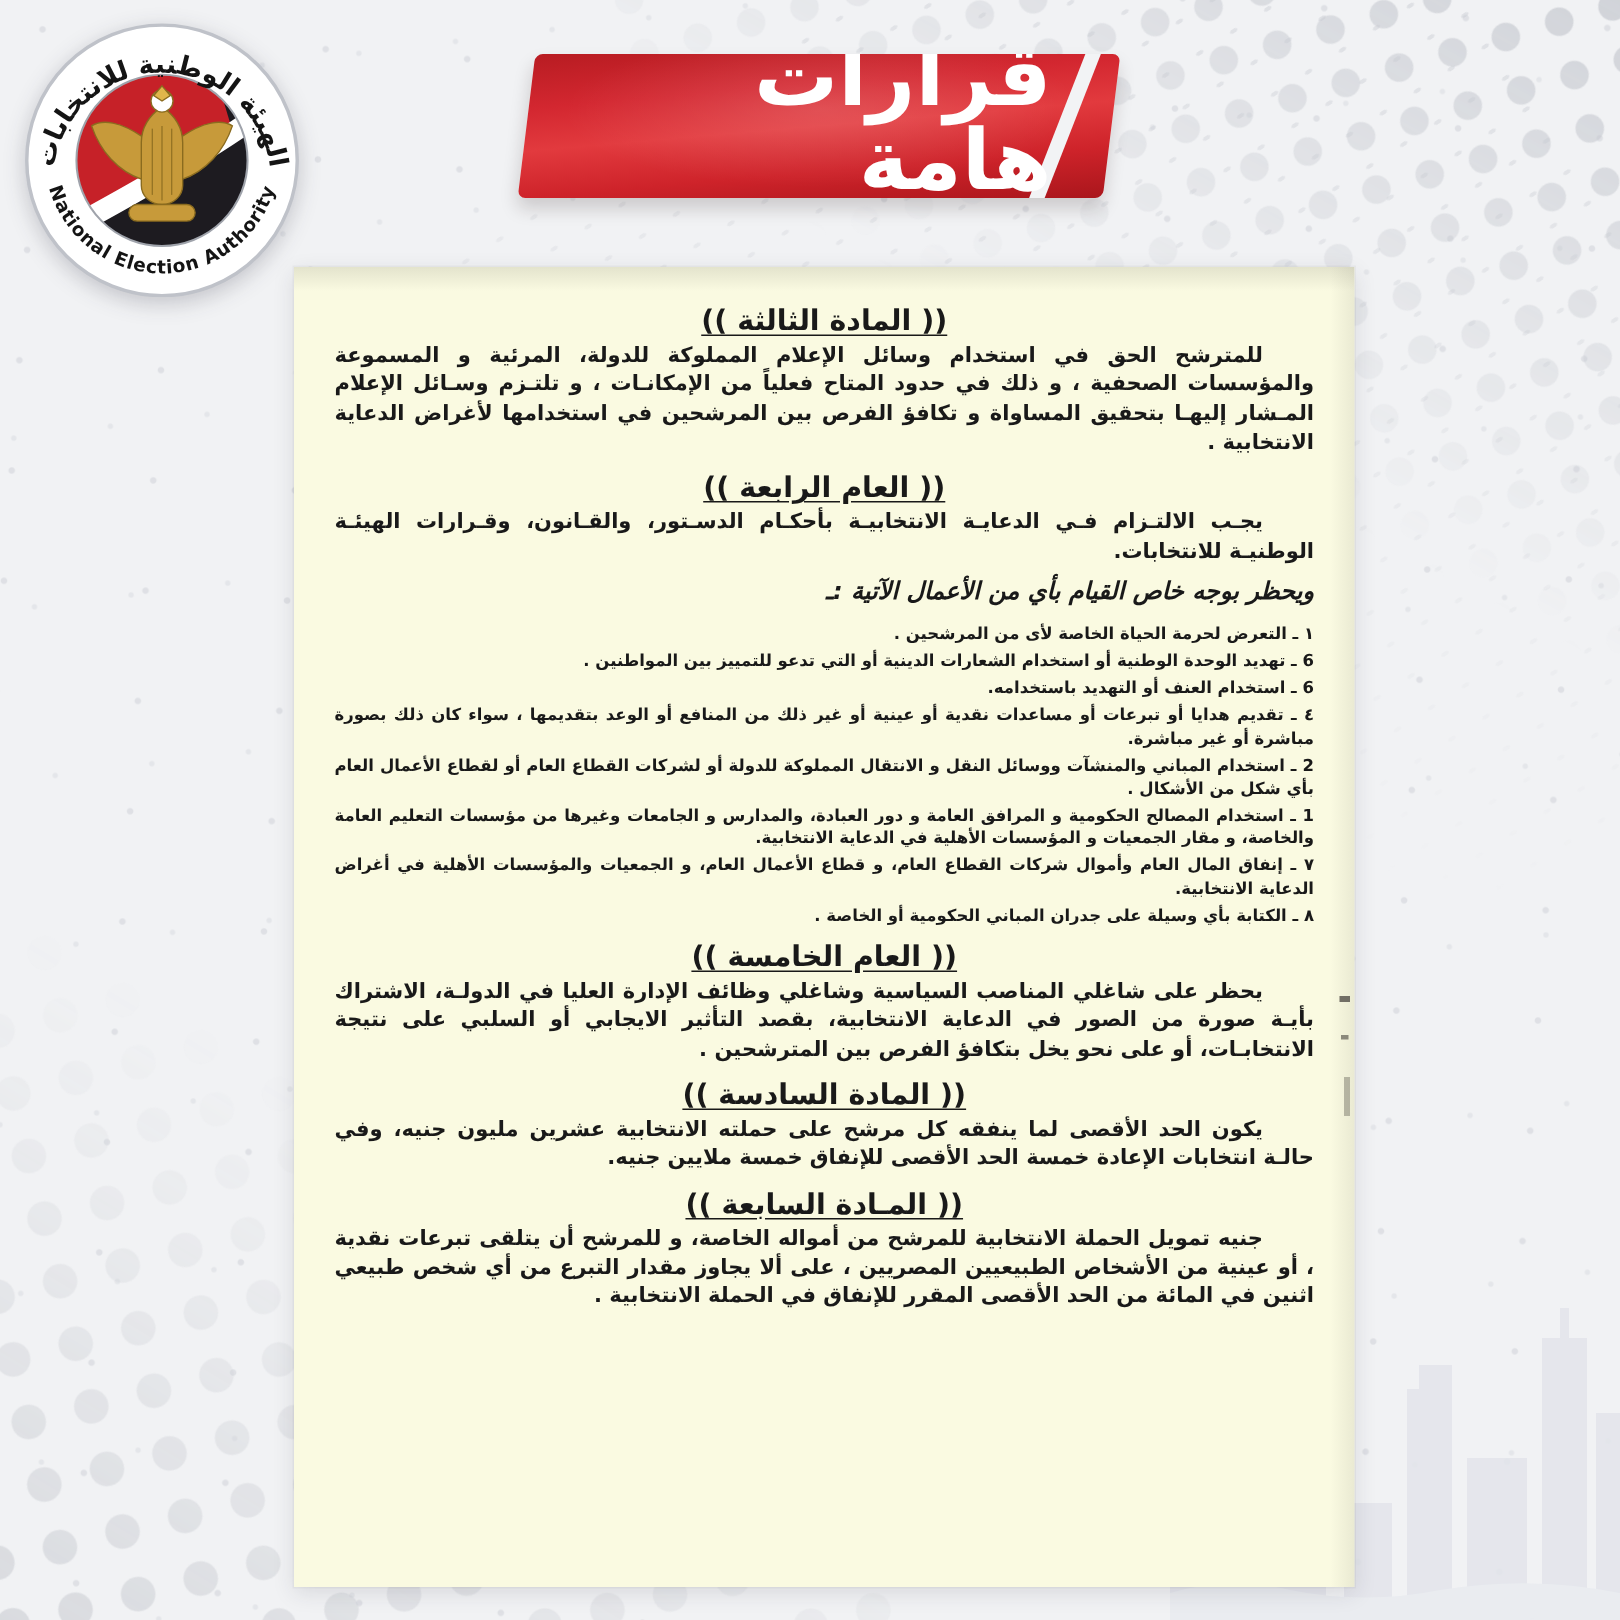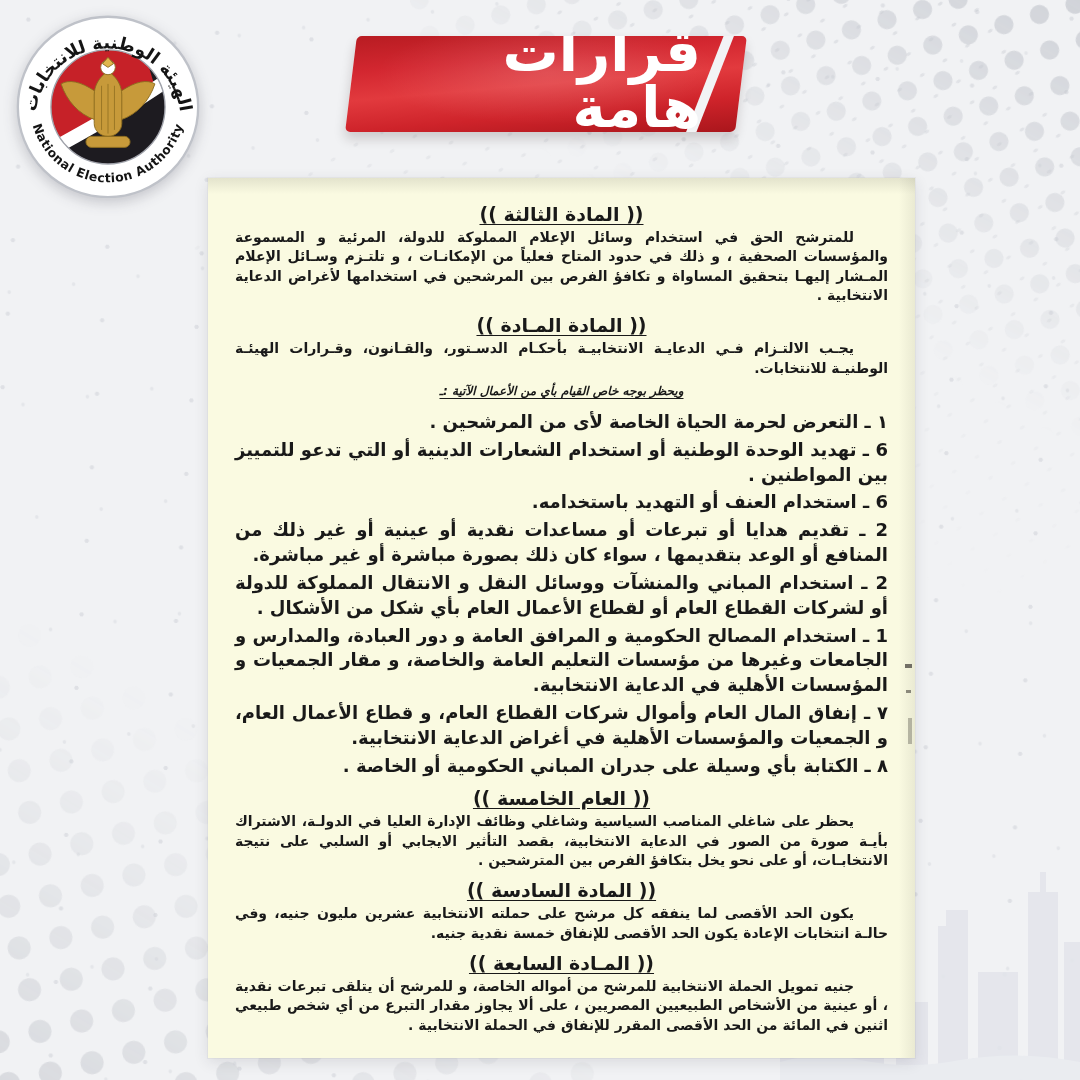--- a/index.html
+++ b/index.html
@@ -42,41 +42,41 @@
     box-shadow:0 7px 12px rgba(40,20,20,.18);}
   .banner .gloss{position:absolute;inset:0;
     background:radial-gradient(ellipse at 50% 38%,rgba(255,255,255,.14) 0,transparent 62%);}
   .banner .slash{position:absolute;right:26px;top:-14px;bottom:-14px;width:10px;
     background:#f2f3f5;transform:rotate(15deg);}
   .banner .label{position:absolute;inset:0 40px 0 10px;display:flex;align-items:center;justify-content:center;
     transform:skewX(7deg);color:#fff;font-family:"DejaVu Sans",sans-serif;font-weight:bold;
     font-size:56px;line-height:1;padding-bottom:8px;direction:rtl;}
 
   
-  .paper{position:absolute;left:208px;top:178px;width:707px;height:880px;z-index:2;
+  .paper{position:absolute;left:196px;top:178px;width:707px;height:880px;z-index:2;
     background:#fafae1;overflow:hidden;
     box-shadow:0 4px 14px rgba(40,40,60,.12),0 0 0 1px rgba(0,0,0,.03);}
   .paper::before{content:"";position:absolute;left:0;right:0;top:0;height:16px;
     background:linear-gradient(180deg,rgba(90,90,80,.14),rgba(90,90,80,0));}
   .paper::after{content:"";position:absolute;top:0;bottom:0;right:0;width:16px;
     background:linear-gradient(270deg,rgba(90,90,80,.10),rgba(90,90,80,0));}
   .paper-marks span{position:absolute;background:#46423c;display:block;}
   .pm1{right:3px;top:486px;width:7px;height:4px;opacity:.75;}
   .pm2{right:4px;top:512px;width:5px;height:3px;opacity:.6;}
   .pm3{right:3px;top:540px;width:4px;height:26px;opacity:.35;}
 
   .doc{direction:rtl;padding:16px 27px 0 27px;color:#191919;
     font-family:"DejaVu Sans",sans-serif;font-weight:bold;}
   .article-heading{text-align:center;font-size:19px;margin:9px 0 3px;
     text-decoration:underline;text-underline-offset:3px;}
   .intro{font-size:14px;line-height:1.38;text-align:justify;text-align-last:right;
     text-indent:34px;margin:2px 0 4px;}
-  .note{font-size:12px;font-style:italic;text-decoration:underline;
-    text-underline-offset:3px;margin:6px 0 12px;text-align:center;}
-  .item{font-size:18px;line-height:1.38;text-align:justify;text-align-last:right;
+  .note{font-size:16px;font-style:italic;
+    text-underline-offset:3px;margin:6px 0 12px;}
+  .item{font-size:11px;line-height:1.38;text-align:justify;text-align-last:right;
     margin:0 0 3px;}
 </style>
 </head>
 <body>
 
 <div id="canvas">
 
   <div class="speckles"></div>
   <div class="speckles2"></div>
   <div class="halftone tr"></div>
@@ -138,37 +138,37 @@
     <div class="slash"></div>
     <div class="label">قرارات هامة</div>
   </div>
 
   <div class="paper">
     <div class="doc" lang="ar">
 
       <div class="article-heading">(( المادة الثالثة ))</div>
       <p class="intro">للمترشح الحق في استخدام وسائل الإعلام المملوكة للدولة، المرئية و المسموعة والمؤسسات الصحفية ، و ذلك في حدود المتاح فعلياً من الإمكانـات ، و تلتـزم وسـائل الإعلام المـشار إليهـا بتحقيق المساواة و تكافؤ الفرص  بين المرشحين في استخدامها لأغراض الدعاية الانتخابية .</p>
 
-      <div class="article-heading">(( المادة المـادة ))</div>
+      <div class="article-heading">(( العام الرابعة ))</div>
       <p class="intro">يجـب الالتـزام فـي الدعايـة الانتخابيـة بأحكـام الدسـتور، والقـانون، وقـرارات الهيئـة الوطنيـة للانتخابات.</p>
       <div class="note">ويحظر بوجه خاص القيام بأي من الأعمال الآتية :ـ</div>
       <p class="item">١ ـ التعرض لحرمة الحياة الخاصة لأى من المرشحين .</p>
       <p class="item">6 ـ تهديد الوحدة الوطنية أو استخدام الشعارات الدينية أو التي تدعو للتمييز بين المواطنين .</p>
       <p class="item">6 ـ استخدام العنف أو التهديد باستخدامه.</p>
-      <p class="item">2 ـ تقديم هدايا أو تبرعات أو مساعدات نقدية أو عينية أو غير ذلك من المنافع أو الوعد بتقديمها ، سواء كان ذلك بصورة مباشرة أو غير مباشرة.</p>
+      <p class="item">٤ ـ تقديم هدايا أو تبرعات أو مساعدات نقدية أو عينية أو غير ذلك من المنافع أو الوعد بتقديمها ، سواء كان ذلك بصورة مباشرة أو غير مباشرة.</p>
       <p class="item">2 ـ استخدام المباني والمنشآت ووسائل النقل و الانتقال المملوكة للدولة أو لشركات القطاع العام أو لقطاع الأعمال العام بأي شكل من الأشكال .</p>
       <p class="item">1 ـ استخدام المصالح الحكومية و المرافق العامة و دور العبادة، والمدارس و الجامعات وغيرها من مؤسسات التعليم العامة والخاصة، و مقار الجمعيات و المؤسسات الأهلية في الدعاية الانتخابية.</p>
       <p class="item">٧ ـ إنفاق المال العام وأموال شركات القطاع العام، و قطاع الأعمال العام، و الجمعيات والمؤسسات الأهلية في أغراض الدعاية الانتخابية.</p>
       <p class="item">٨ ـ الكتابة بأي وسيلة على جدران المباني الحكومية أو الخاصة .</p>
 
       <div class="article-heading">(( العام الخامسة ))</div>
       <p class="intro">يحظر على شاغلي المناصب السياسية وشاغلي وظائف الإدارة العليا في الدولـة، الاشتراك بأيـة صورة من الصور في الدعاية الانتخابية، بقصد التأثير الايجابي أو السلبي على نتيجة الانتخابـات، أو على نحو يخل بتكافؤ الفرص بين المترشحين .</p>
 
       <div class="article-heading">(( المادة السادسة ))</div>
-      <p class="intro">يكون الحد الأقصى لما ينفقه كل مرشح على حملته الانتخابية عشرين مليون جنيه، وفي حالـة انتخابات الإعادة يكون الحد الأقصى للإنفاق خمسة نقدية جنيه.</p>
+      <p class="intro">يكون الحد الأقصى لما ينفقه كل مرشح على حملته الانتخابية عشرين مليون جنيه، وفي حالـة انتخابات الإعادة خمسة الحد الأقصى للإنفاق خمسة ملايين جنيه.</p>
 
       <div class="article-heading">(( المـادة السابعة ))</div>
       <p class="intro">جنيه تمويل الحملة الانتخابية للمرشح من أمواله الخاصة، و للمرشح أن يتلقى تبرعات نقدية ، أو عينية من الأشخاص الطبيعيين المصريين ، على ألا يجاوز مقدار التبرع من أي شخص طبيعي اثنين في المائة من الحد الأقصى المقرر للإنفاق في الحملة الانتخابية .</p>
 
     </div>
     <div class="paper-marks">
       <span class="pm1"></span>
         <span class="pm2"></span>
         <span class="pm3"></span>
     </div>

